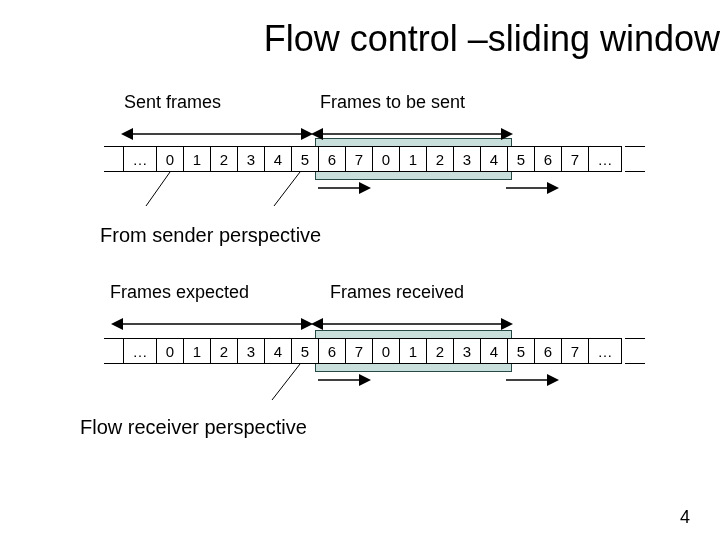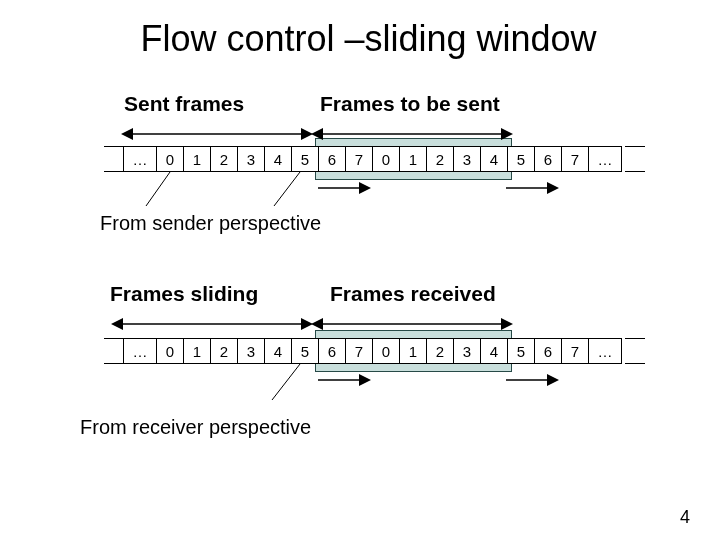--- a/index.html
+++ b/index.html
@@ -4,21 +4,21 @@
 <style>
   html,body{margin:0;padding:0;}
   body{
     width:720px;height:540px;
     font-family:Arial,Helvetica,sans-serif;
     background:#fff;color:#000;
     position:relative;
   }
   .title{
     position:absolute;top:18px;left:17px;right:0;
-    text-align:center;font-size:36px;
+    text-align:right;font-size:36px;
   }
   .row{
     position:absolute;left:124px;
     display:flex;
   }
   .cell{
     width:28px;height:26px;
     border:1px solid #000;
     margin-left:-1px;
     display:flex;align-items:center;justify-content:center;
@@ -29,21 +29,21 @@
   .rail-left,.rail-right{
     position:absolute;height:26px;width:20px;
     border-top:1px solid #000;border-bottom:1px solid #000;
     box-sizing:border-box;
   }
   .window{
     position:absolute;box-sizing:border-box;
     background:rgba(156,196,192,.55);
     border:1px solid #274a47;
   }
-  .lbl{position:absolute;font-size:21px;font-weight:bold;}
+  .lbl{position:absolute;font-size:18px;}
   .caption{position:absolute;font-size:20px;}
   .pagenum{position:absolute;right:30px;bottom:12px;font-size:18px;}
   svg.overlay{position:absolute;left:0;top:0;pointer-events:none;}
 </style>
 </head>
 <body>
 
 <div class="title">Flow control –sliding window</div>
 
 <div class="lbl" style="left:124px;top:92px">Sent frames</div>
@@ -89,23 +89,23 @@
 </svg>
 
 <svg class="overlay" width="720" height="40" style="top:172px">
   <line x1="318" y1="16" x2="368" y2="16" stroke="#000" stroke-width="1.5" marker-end="url(#ahR)"></line>
   <line x1="506" y1="16" x2="556" y2="16" stroke="#000" stroke-width="1.5" marker-end="url(#ahR)"></line>
 
   <line x1="170" y1="0" x2="146" y2="34" stroke="#000" stroke-width="1"></line>
   <line x1="300" y1="0" x2="274" y2="34" stroke="#000" stroke-width="1"></line>
 </svg>
 
-<div class="caption" style="left:100px;top:212px">From sender perspective</div>
+<div class="caption" style="left:100px;top:224px">From sender perspective</div>
 
-<div class="lbl" style="left:110px;top:282px">Frames sliding</div>
+<div class="lbl" style="left:110px;top:282px">Frames expected</div>
 <div class="lbl" style="left:330px;top:282px">Frames received</div>
 
 <div class="rail-left" style="left:104px;top:338px"></div>
 <div class="rail-right" style="left:625px;top:338px"></div>
 
 <div class="window" id="win-receiver" style="top: 330px; height: 42px; left: 315px; width: 197px;"></div>
 
 <div class="row" id="row-receiver" style="top:338px">
     <div class="cell wide">…</div>
     <div class="cell">0</div>
@@ -131,15 +131,15 @@
   <line x1="114" y1="22" x2="310" y2="22" stroke="#000" stroke-width="1.5" marker-start="url(#ahL)" marker-end="url(#ahR)"></line>
   <line x1="314" y1="22" x2="510" y2="22" stroke="#000" stroke-width="1.5" marker-start="url(#ahL)" marker-end="url(#ahR)"></line>
 </svg>
 
 <svg class="overlay" width="720" height="40" style="top:364px">
   <line x1="318" y1="16" x2="368" y2="16" stroke="#000" stroke-width="1.5" marker-end="url(#ahR)"></line>
   <line x1="506" y1="16" x2="556" y2="16" stroke="#000" stroke-width="1.5" marker-end="url(#ahR)"></line>
   <line x1="300" y1="0" x2="272" y2="36" stroke="#000" stroke-width="1"></line>
 </svg>
 
-<div class="caption" style="left:80px;top:416px">From receiver perspective</div>
+<div class="caption" style="left:80px;top:416px">Flow receiver perspective</div>
 
 <div class="pagenum">4</div>
 
 </body></html>

